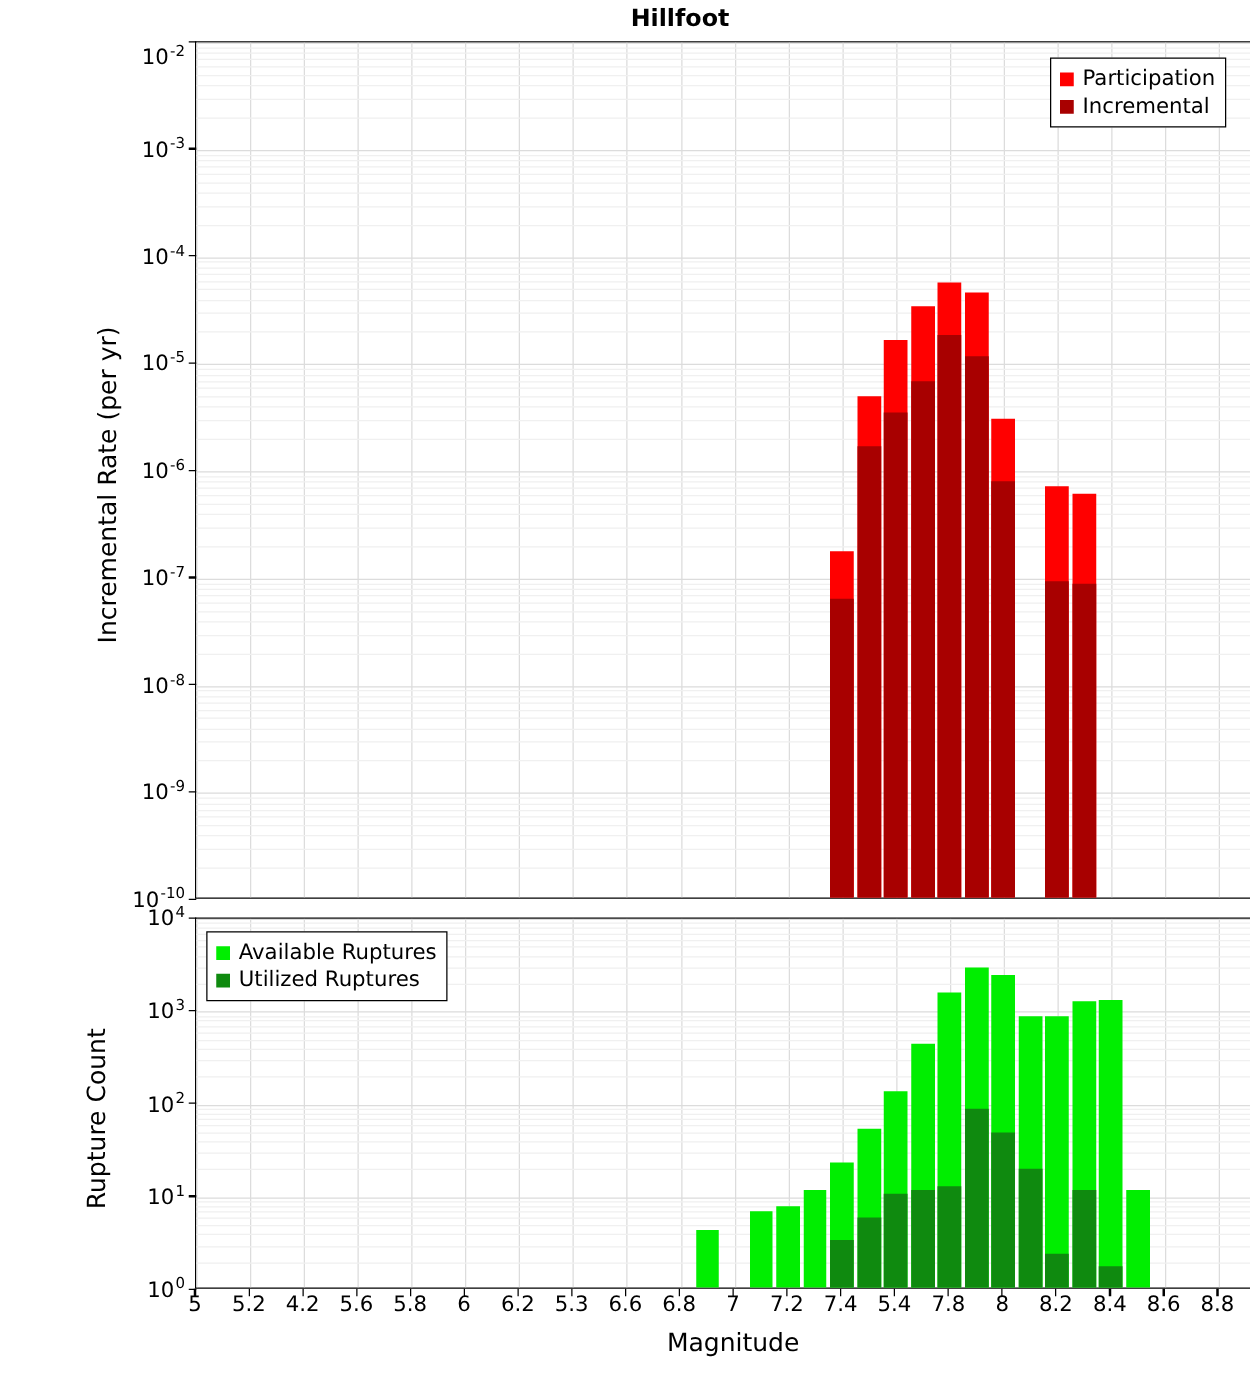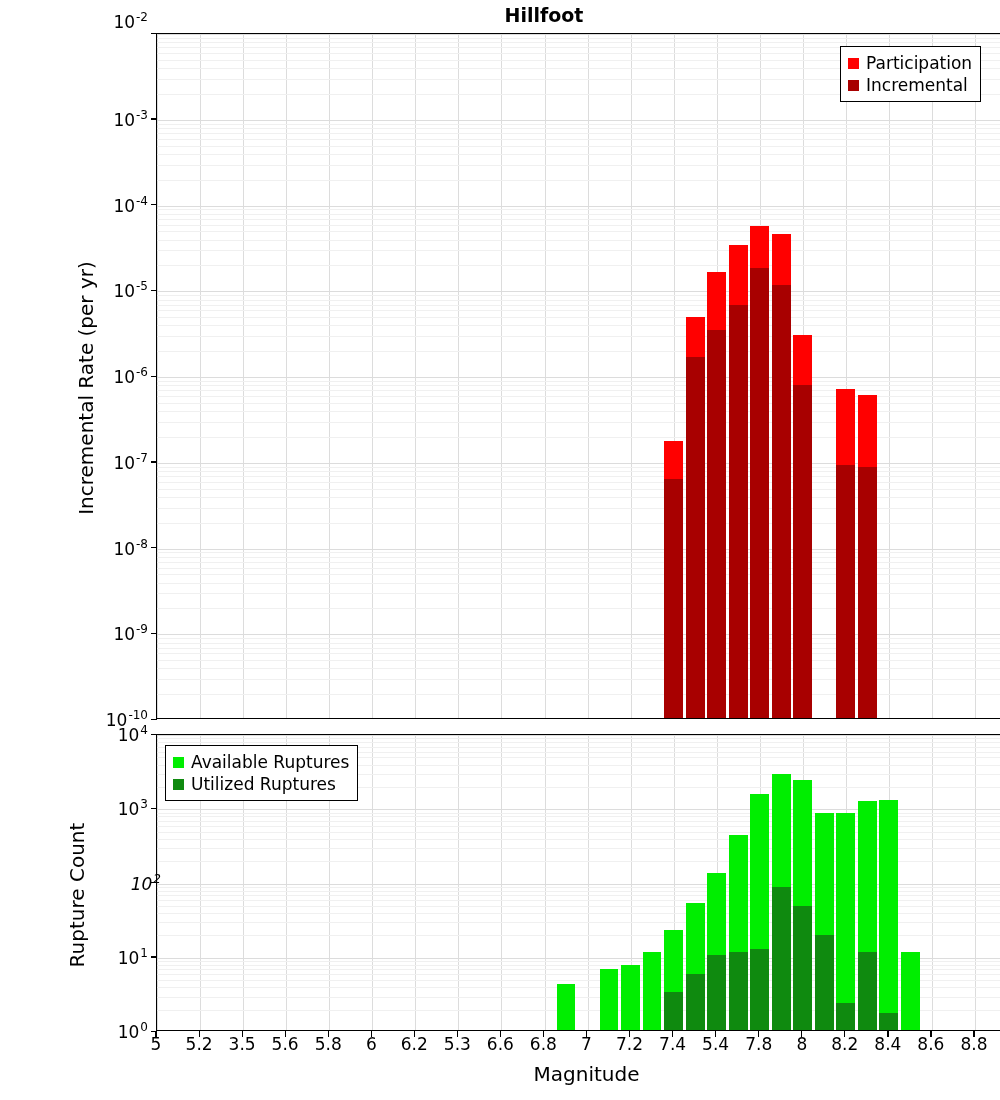--- a/index.html
+++ b/index.html
@@ -393,37 +393,37 @@
     <div class="tick-label ytick" style="left: 38px; width: 66px; top: 461.8px;"><span>10</span><span class="exp">-7</span></div>
     <div class="tickmark" style="left: 107px; top: 461.3px; width: 6px; height: 1.3px;"></div>
     <div class="tick-label ytick" style="left: 38px; width: 66px; top: 376px;"><span>10</span><span class="exp">-6</span></div>
     <div class="tickmark" style="left: 107px; top: 375.5px; width: 6px; height: 1.3px;"></div>
     <div class="tick-label ytick" style="left: 38px; width: 66px; top: 290.3px;"><span>10</span><span class="exp">-5</span></div>
     <div class="tickmark" style="left: 107px; top: 289.8px; width: 6px; height: 1.3px;"></div>
     <div class="tick-label ytick" style="left: 38px; width: 66px; top: 204.5px;"><span>10</span><span class="exp">-4</span></div>
     <div class="tickmark" style="left: 107px; top: 204px; width: 6px; height: 1.3px;"></div>
     <div class="tick-label ytick" style="left: 38px; width: 66px; top: 118.8px;"><span>10</span><span class="exp">-3</span></div>
     <div class="tickmark" style="left: 107px; top: 118.3px; width: 6px; height: 1.3px;"></div>
-    <div class="tick-label ytick" style="left: 38px; width: 66px; top: 21px;"><span>10</span><span class="exp">-2</span></div>
+    <div class="tick-label ytick" style="left: 38px; width: 66px; top: 45px;"><span>10</span><span class="exp">-2</span></div>
     <div class="tickmark" style="left: 107px; top: 32.5px; width: 6px; height: 1.3px;"></div>
     <div class="tick-label ytick" style="left: 38px; width: 66px; top: 1031px;"><span>10</span><span class="exp">0</span></div>
     <div class="tickmark" style="left: 107px; top: 1030.5px; width: 6px; height: 1.3px;"></div>
     <div class="tick-label ytick" style="left: 38px; width: 66px; top: 956.8px;"><span>10</span><span class="exp">1</span></div>
     <div class="tickmark" style="left: 107px; top: 956.3px; width: 6px; height: 1.3px;"></div>
-    <div class="tick-label ytick" style="left: 51px; width: 66px; top: 882.5px; font-style: italic;"><span>10</span><span class="exp">2</span></div>
+    <div class="tick-label ytick" style="left: 38px; width: 66px; top: 882.5px;"><span>10</span><span class="exp">2</span></div>
     <div class="tickmark" style="left: 107px; top: 882px; width: 6px; height: 1.3px;"></div>
     <div class="tick-label ytick" style="left: 38px; width: 66px; top: 808.3px;"><span>10</span><span class="exp">3</span></div>
     <div class="tickmark" style="left: 107px; top: 807.8px; width: 6px; height: 1.3px;"></div>
     <div class="tick-label ytick" style="left: 38px; width: 66px; top: 734px;"><span>10</span><span class="exp">4</span></div>
     <div class="tickmark" style="left: 107px; top: 733.5px; width: 6px; height: 1.3px;"></div>
     <div class="tick-label xtick" style="left: 112px;">5</div>
     <div class="tickmark" style="left: 111.4px; top: 1031px; width: 1.3px; height: 6px;"></div>
     <div class="tick-label xtick" style="left: 155.1px;">5.2</div>
     <div class="tickmark" style="left: 154.5px; top: 1031px; width: 1.3px; height: 6px;"></div>
-    <div class="tick-label xtick" style="left: 198.1px;">3.5</div>
+    <div class="tick-label xtick" style="left: 198.1px;">4.2</div>
     <div class="tickmark" style="left: 197.5px; top: 1031px; width: 1.3px; height: 6px;"></div>
     <div class="tick-label xtick" style="left: 241.1px;">5.6</div>
     <div class="tickmark" style="left: 240.5px; top: 1031px; width: 1.3px; height: 6px;"></div>
     <div class="tick-label xtick" style="left: 284.2px;">5.8</div>
     <div class="tickmark" style="left: 283.6px; top: 1031px; width: 1.3px; height: 6px;"></div>
     <div class="tick-label xtick" style="left: 327.3px;">6</div>
     <div class="tickmark" style="left: 326.6px; top: 1031px; width: 1.3px; height: 6px;"></div>
     <div class="tick-label xtick" style="left: 370.3px;">6.2</div>
     <div class="tickmark" style="left: 369.7px; top: 1031px; width: 1.3px; height: 6px;"></div>
     <div class="tick-label xtick" style="left: 413.4px;">5.3</div>

